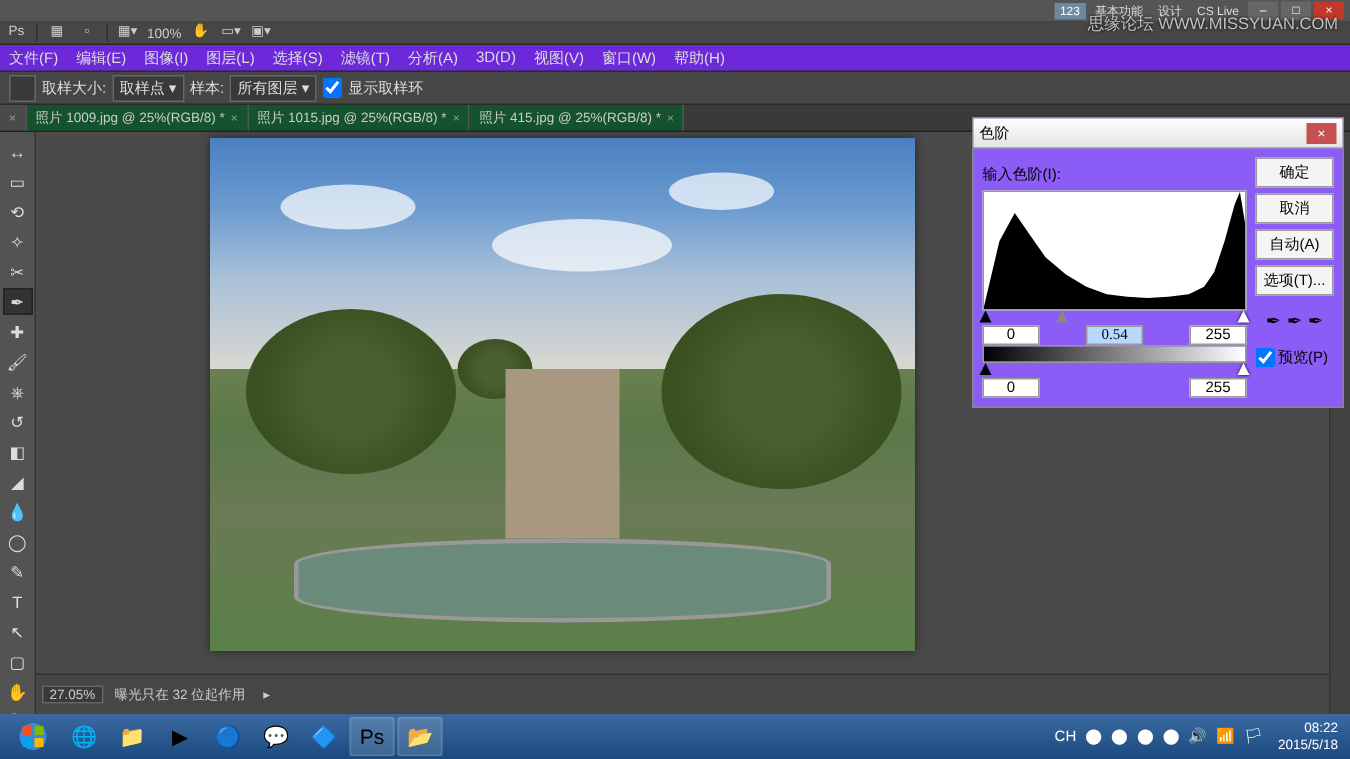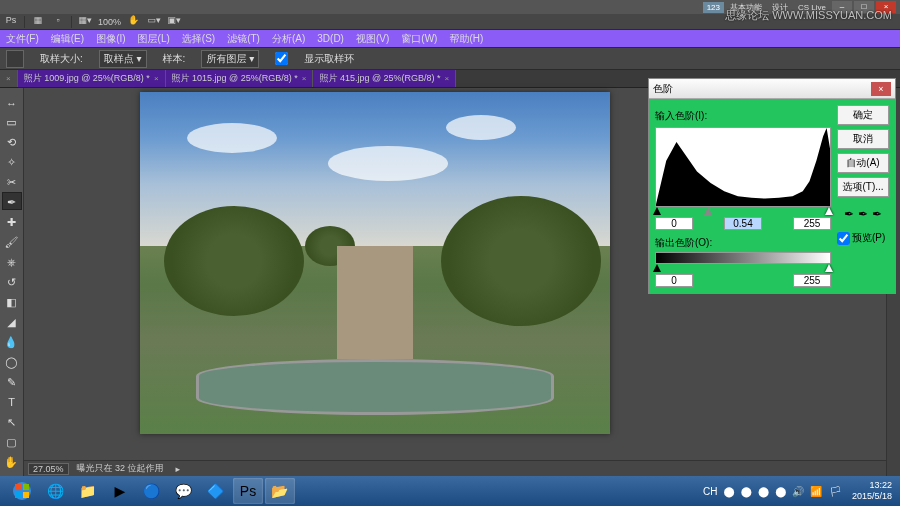--- a/index.html
+++ b/index.html
@@ -9,31 +9,31 @@
 .titlebar .badge { background: #6b8aa0; color: #fff; font-size: 8px; padding: 1px 4px; }
 .titlebar .tbtn { font-size: 8px; color: #ddd; padding: 0 4px; }
 .titlebar .winbtn { width: 20px; height: 12px; background: #666; font-size: 8px; color: #fff; text-align: center; line-height: 12px; }
 .titlebar .close { background: #c0392b; }
 
 .topicons { height: 16px; background: #464646; border-bottom: 1px solid #2a2a2a; display: flex; align-items: center; gap: 6px; padding: 0 4px; }
 .topicons .ic { width: 14px; height: 14px; font-size: 9px; color: #ccc; text-align: center; }
 .topicons .sep { width: 1px; height: 12px; background: #333; }
 .topicons .zoom { font-size: 9px; color: #ccc; }
 
-.menubar { height: 18px; background: #8b5cf6; border-bottom: 1px solid #2a2a2a; display: flex; align-items: center; gap: 12px; padding: 0 6px; }
+.menubar { height: 18px; background: #6d28d9; border-bottom: 1px solid #2a2a2a; display: flex; align-items: center; gap: 12px; padding: 0 6px; }
 .menubar span { font-size: 10px; color: #ddd; cursor: default; }
 
-.optbar { height: 22px; background: #464646; border-bottom: 1px solid #2a2a2a; display: flex; align-items: center; gap: 16px; padding: 0 6px; }
+.optbar { height: 22px; background: #464646; border-bottom: 1px solid #2a2a2a; display: flex; align-items: center; gap: 4px; padding: 0 6px; }
 .optbar .ic { width: 18px; height: 18px; border: 1px solid #666; background: #3a3a3a; }
 .optbar .lbl { font-size: 10px; color: #ddd; }
 .optbar select, .optbar input[type=checkbox] { font-size: 10px; }
 .optbar .sel { background: #3a3a3a; color: #ddd; border: 1px solid #666; font-size: 10px; padding: 1px 4px; }
 
 .doctabs { height: 18px; background: #3a3a3a; border-bottom: 1px solid #222; display: flex; align-items: stretch; }
-.doctabs .tab { font-size: 9px; color: #ccc; padding: 2px 6px; border-right: 1px solid #555; display: flex; align-items: center; gap: 4px; background: #4c1d95; }
+.doctabs .tab { font-size: 9px; color: #ccc; padding: 2px 6px; border-right: 1px solid #555; display: flex; align-items: center; gap: 4px; background: #14532d; }
 .doctabs .tab.active { background: #4a4a4a; color: #fff; }
 .doctabs .tab .x { color: #999; font-size: 8px; }
 
 .workspace { position: absolute; top: 88px; left: 0; right: 0; bottom: 30px; background: #4a4a4a; display: flex; }
 
 .toolbox { width: 24px; background: #535353; border-right: 1px solid #333; display: flex; flex-direction: column; padding-top: 4px; gap: 2px; }
 .toolbox .tool { width: 20px; height: 18px; margin: 0 auto; font-size: 11px; color: #ddd; text-align: center; line-height: 18px; border: 1px solid transparent; }
 .toolbox .tool.sel { background: #333; border-color: #222; }
 .toolbox .swatch { width: 18px; height: 18px; margin: 4px auto; border: 1px solid #888; }
 .toolbox .swatch.fg { background: #000; }
@@ -41,45 +41,45 @@
 
 .canvaswrap { flex: 1; position: relative; background: #4a4a4a; }
 .canvas { position: absolute; top: 4px; left: 116px; width: 470px; height: 342px; background: #fff; box-shadow: 0 0 6px rgba(0,0,0,.5); }
 .sky { width: 100%; height: 45%; background: linear-gradient(180deg, #4a7fc0 0%, #6b9bd0 30%, #a8c0d8 60%, #d8d8d0 100%); position: relative; }
 .cloud { position: absolute; background: rgba(255,255,255,.7); border-radius: 50%; }
 .ground { width: 100%; height: 55%; position: relative; background: linear-gradient(180deg, #6b8050 0%, #5a7848 20%, #6a7a55 50%, #5a8048 100%); }
 .tree { position: absolute; background: radial-gradient(circle, #4a6030 30%, #3a5020 70%); border-radius: 50%; }
 .pool { position: absolute; bottom: 10%; left: 12%; width: 76%; height: 30%; background: #6a8a7a; border-radius: 50% / 30%; border: 3px solid #999; }
 .path { position: absolute; top: 0; left: 42%; width: 16%; height: 60%; background: #a89880; }
 
-.statusline { position: absolute; bottom: 0; left: 0; right: 0; height: 16px; background: #464646; border-top: 1px solid #333; display: flex; align-items: center; font-size: 9px; color: #ccc; padding: 2px 4px; gap: 8px; }
+.statusline { position: absolute; bottom: 0; left: 0; right: 0; height: 16px; background: #464646; border-top: 1px solid #333; display: flex; align-items: center; font-size: 9px; color: #ccc; padding: 13px 4px; gap: 8px; }
 .statusline .zoom { background: #3a3a3a; border: 1px solid #666; padding: 0 4px; }
 
 .rightpanels { width: 14px; background: #424242; border-left: 1px solid #333; }
 
 
-.dialog { position: absolute; top: 78px; right: 4px; width: 248px; background: #22c55e; border: 1px solid #888; font-size: 10px; }
+.dialog { position: absolute; top: 78px; right: 4px; width: 248px; background: #8b5cf6; border: 1px solid #888; font-size: 10px; }
 .dialog .dtitle { height: 20px; background: linear-gradient(#fdfdfd,#e4e4e4); border-bottom: 1px solid #aaa; display: flex; align-items: center; justify-content: space-between; padding: 0 4px; }
 .dialog .dtitle .dc { width: 20px; height: 14px; background: #c75050; color: #fff; text-align: center; font-size: 9px; line-height: 14px; }
 .dialog .body { display: flex; padding: 6px; gap: 6px; }
 .dialog .left { flex: 1; }
 .dialog .right { width: 52px; display: flex; flex-direction: column; gap: 4px; }
 .dialog .row { display: flex; align-items: center; gap: 4px; margin-bottom: 4px; }
 .dialog select { font-size: 10px; flex: 1; }
 .dialog .btn { background: #f4f4f4; border: 1px solid #999; font-size: 10px; padding: 2px 2px; text-align: center; }
 .dialog .histo { height: 80px; background: #fff; border: 1px solid #999; position: relative; overflow: hidden; }
 .dialog .histo svg { width: 100%; height: 100%; }
 .dialog .sliders { height: 10px; position: relative; }
 .dialog .tri { position: absolute; width: 0; height: 0; border-left: 4px solid transparent; border-right: 4px solid transparent; top: 0; }
 .dialog .tri.b { border-bottom: 8px solid #000; }
 .dialog .tri.g { border-bottom: 8px solid #888; }
 .dialog .tri.w { border-bottom: 8px solid #fff; filter: drop-shadow(0 0 1px #000); }
 .dialog .inputs3 { display: flex; justify-content: space-between; }
 .dialog .inputs3 input { width: 38px; font-size: 10px; text-align: center; border: 1px solid #999; }
-.dialog .inputs3 input.mid { background: #b8d8ff; }
+.dialog .inputs3 input.mid { background: #b8d8ff; font-family: Liberation Serif, serif; }
 .dialog .grad { height: 12px; background: linear-gradient(90deg,#000,#fff); border: 1px solid #999; }
 .dialog .eyedrops { display: flex; gap: 4px; justify-content: center; margin: 6px 0; }
 .dialog .eyedrops span { font-size: 12px; }
 .dialog .chk { display: flex; align-items: center; gap: 2px; }
 
 
 .watermark { position: absolute; top: 8px; right: 8px; font-size: 11px; color: rgba(255,255,255,.7); font-family: Arial; text-shadow: 0 0 2px #000; }
 
 
 .taskbar { position: absolute; bottom: 0; left: 0; right: 0; height: 30px; background: linear-gradient(#3a6aa0,#1a4a80); display: flex; align-items: center; padding: 0 4px; }
@@ -226,21 +226,20 @@
       <div class="sliders">
         <div class="tri b" style="left:-2px"></div>
         <div class="tri g" style="left:28%"></div>
         <div class="tri w" style="right:-2px"></div>
       </div>
       <div class="inputs3">
         <input value="0" style="">
         <input class="mid" value="0.54" style="">
         <input value="255" style="">
       </div>
-      <div style="margin:6px 0 2px">输出色阶(O):</div>
       <div class="grad"></div>
       <div class="sliders">
         <div class="tri b" style="left:-2px"></div>
         <div class="tri w" style="right:-2px"></div>
       </div>
       <div class="inputs3">
         <input value="0" style="">
         <span></span>
         <input value="255" style="">
       </div>
@@ -288,17 +287,17 @@
   <div class="tray">
     <span class="ic">CH</span>
     <span class="ic">⬤</span>
     <span class="ic">⬤</span>
     <span class="ic">⬤</span>
     <span class="ic">⬤</span>
     <span class="ic">🔊</span>
     <span class="ic">📶</span>
     <span class="ic">🏳</span>
     <div class="clock">
-      <div>13:22</div>
+      <div>08:22</div>
       <div>2015/5/18</div>
     </div>
   </div>
 </div>
 
 </body></html>

